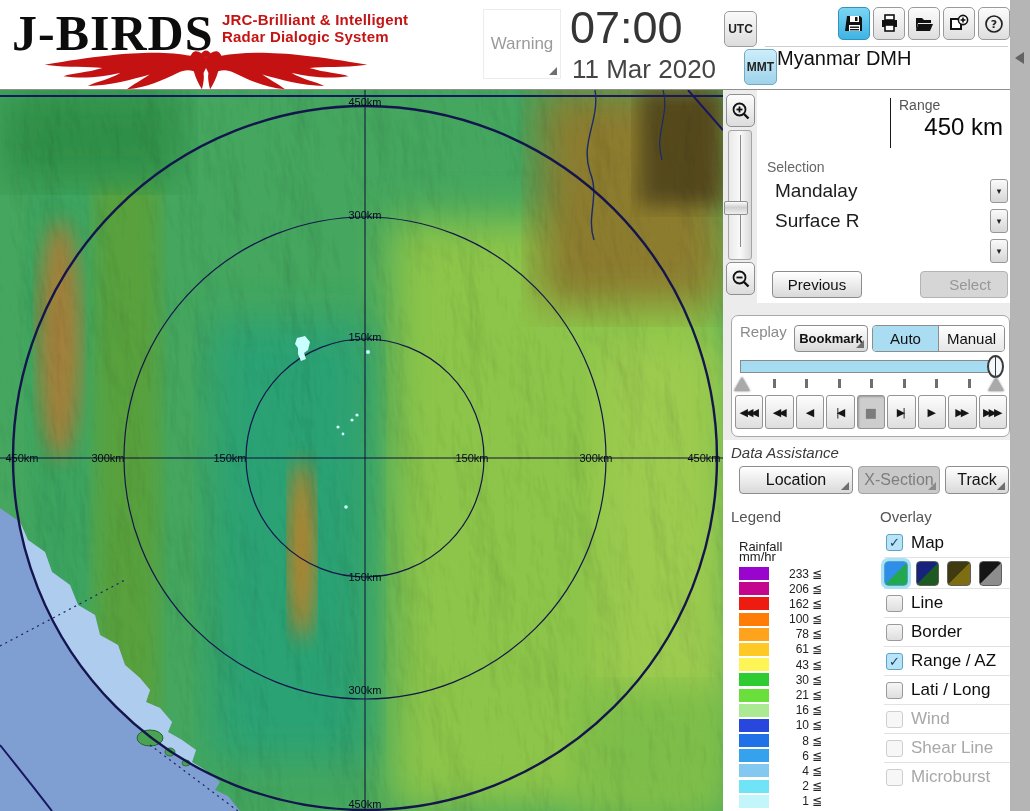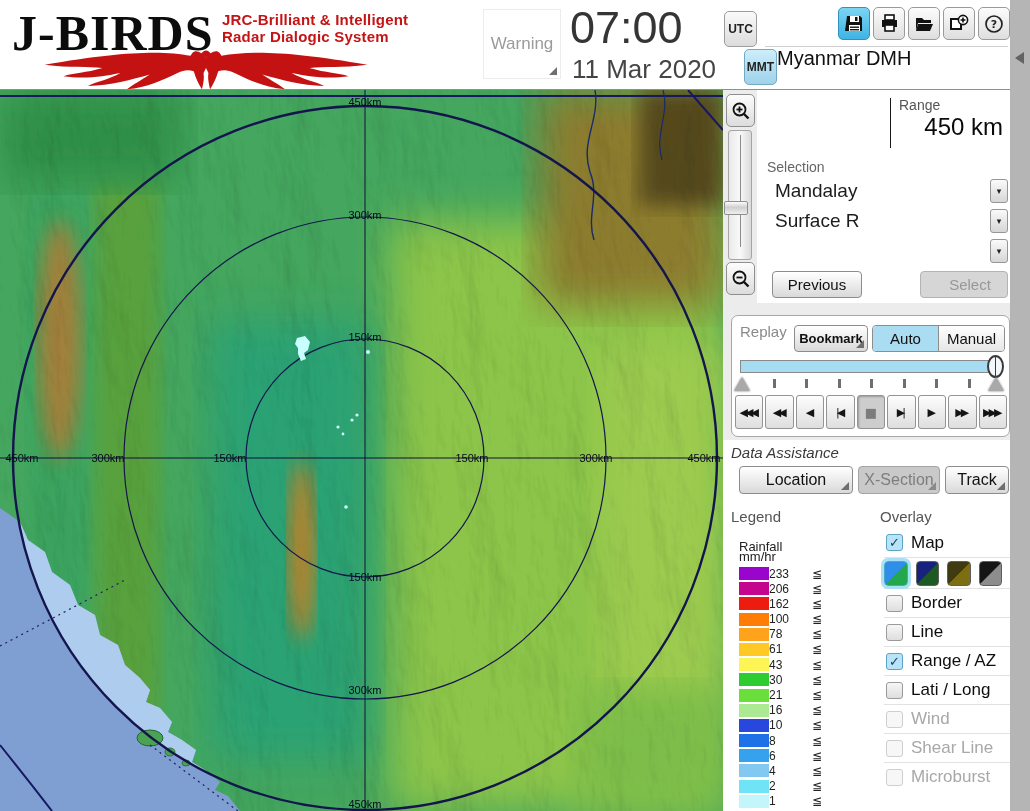--- a/index.html
+++ b/index.html
@@ -79,21 +79,21 @@
   .da-xsec::after { border-bottom-color:#8a8a8a; }
   .da-track { left:945px; top:466px; width:64px; }
 
   
   .legend-label { position:absolute; left:731px; top:508px; font-size:15px; color:#555; }
   .legend-unit1 { position:absolute; left:739px; top:532px; font-size:13px; color:#222;margin-top:7px; }
   .legend-unit2 { position:absolute; left:739px; top:549px; font-size:13px; color:#222; }
   .legend-rows { position:absolute; left:739px; top:567px; width:95px; }
   .legend-row { height:13px; margin-bottom:2.2px; display:flex; align-items:center; }
   .legend-swatch { width:30px; height:13px; }
-  .legend-val { width:40px; font-size:12px; color:#222; }
+  .legend-val { width:40px; text-align:right; font-size:12px; color:#222; }
   .legend-lte { font-size:12px; color:#222; margin-left:3px; font-family:"DejaVu Sans",sans-serif; }
 
   
   .overlay-label { position:absolute; left:880px; top:508px; font-size:15px; color:#555; }
   .overlay-list { position:absolute; left:884px; top:528px; width:126px; }
   .ov-row { height:29px; display:flex; align-items:center; border-top:1px solid #e2e2e2; }
   .ov-row:first-child { border-top:none; }
   .ov-check { width:17px; height:17px; margin-left:2px; border:1px solid #9a9a9a; border-radius:3px; background:linear-gradient(#f6f6f6,#dedede); font-size:13px; font-weight:bold; color:#17406e; line-height:15px; text-align:center; font-family:"DejaVu Sans",sans-serif; }
   .ov-check.checked { background:#b9e3f6; border-color:#5ba4c6; }
   .ov-check.disabled { border-color:#cecece; background:#f7f7f7; }
@@ -458,25 +458,25 @@
         <span class="ov-label">Map</span>
       </div>
       <div class="ov-swatches">
         <span class="map-swatch selected" style="background: linear-gradient(135deg, rgb(47, 143, 232) 0px, rgb(47, 143, 232) 49.5%, rgb(36, 168, 78) 50.5%, rgb(36, 168, 78) 100%);"></span>
         <span class="map-swatch" style="background: linear-gradient(135deg, rgb(22, 34, 124) 0px, rgb(22, 34, 124) 49.5%, rgb(29, 90, 34) 50.5%, rgb(29, 90, 34) 100%);"></span>
         <span class="map-swatch" style="background: linear-gradient(135deg, rgb(63, 58, 16) 0px, rgb(63, 58, 16) 49.5%, rgb(125, 110, 20) 50.5%, rgb(125, 110, 20) 100%);"></span>
         <span class="map-swatch" style="background: linear-gradient(135deg, rgb(21, 21, 21) 0px, rgb(21, 21, 21) 49.5%, rgb(141, 141, 141) 50.5%, rgb(141, 141, 141) 100%);"></span>
       </div>
       <div class="ov-row">
         <span class="ov-check"></span>
+        <span class="ov-label">Line</span>
+      </div>
+      <div class="ov-row">
+        <span class="ov-check"></span>
         <span class="ov-label">Border</span>
-      </div>
-      <div class="ov-row">
-        <span class="ov-check"></span>
-        <span class="ov-label">Line</span>
       </div>
       <div class="ov-row">
         <span class="ov-check checked">✓</span>
         <span class="ov-label">Range / AZ</span>
       </div>
       <div class="ov-row">
         <span class="ov-check"></span>
         <span class="ov-label">Lati / Long</span>
       </div>
       <div class="ov-row">

